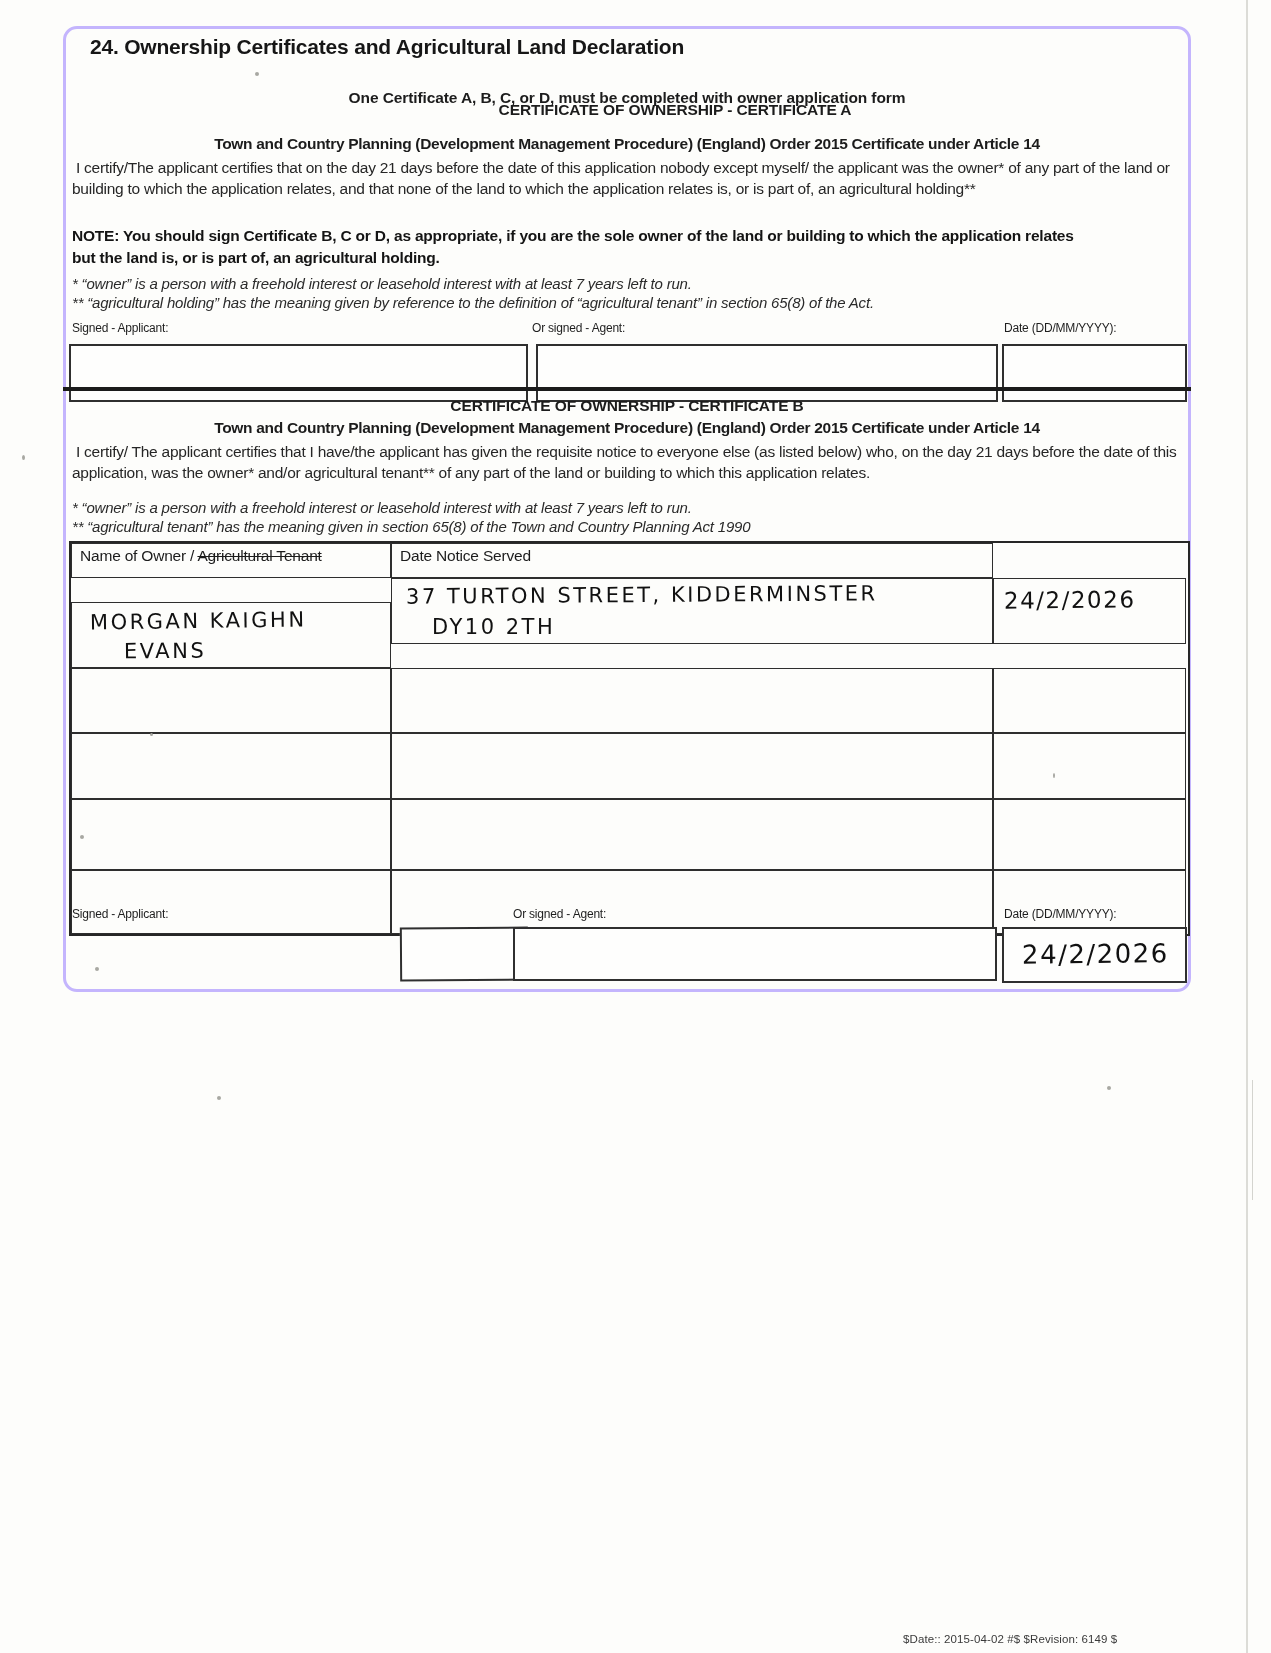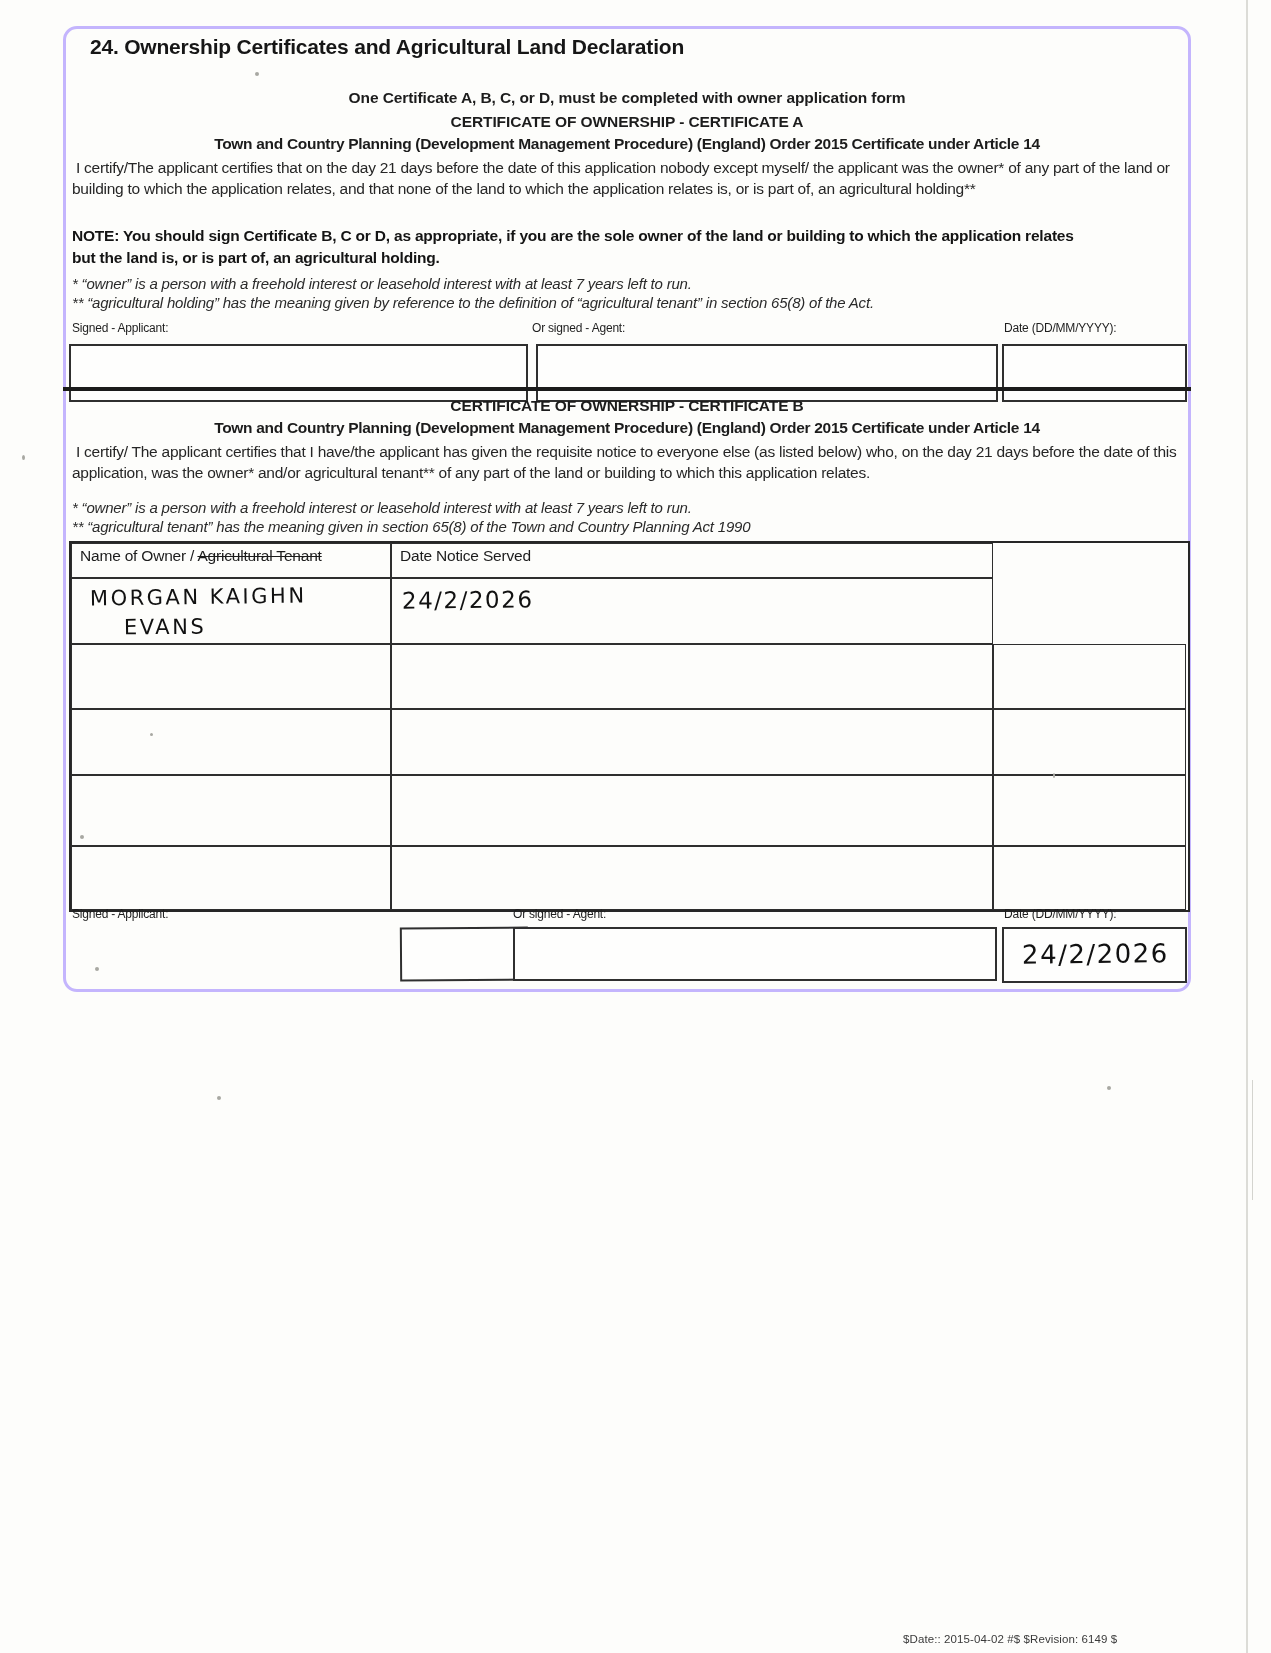--- a/index.html
+++ b/index.html
@@ -69,21 +69,21 @@
 <body>
 
 <div class="page">
 
   <div class="form-box">
 
     <div class="abs title">24.  Ownership Certificates and Agricultural Land Declaration</div>
 
     <div class="abs center-line cert-head" style="top:60px;font-size:15.5px;">One Certificate A, B, C, or D, must be completed with owner application form</div>
 
-    <div class="abs center-line cert-head" style="top:84px;">CERTIFICATE OF OWNERSHIP  - CERTIFICATE A</div>
+    <div class="abs center-line cert-head" style="top:72px;padding-left:48px;">CERTIFICATE OF OWNERSHIP  - CERTIFICATE A</div>
 
     <div class="abs center-line cert-sub" style="top:106px;">Town and Country Planning (Development Management Procedure) (England) Order 2015 Certificate under Article 14</div>
 
     <div class="abs body-text" style="top:128px;">I certify/The applicant certifies that on the day 21 days before the date of this application nobody except myself/ the applicant was the owner* of any part of the land or building to which the application relates, and that none of the land to which the application relates is, or is part of, an agricultural holding**</div>
 
     <div class="abs note-text" style="top:196px;">NOTE: You should sign Certificate B, C or D, as appropriate, if you are the sole owner of the land or building to which the application relates but the land is, or is part of, an agricultural holding.</div>
 
     <div class="abs footnote" style="top:246px;">* “owner” is a person with a freehold interest or leasehold interest with at least 7 years left to run.</div>
     <div class="abs footnote" style="top:265px;">** “agricultural holding” has the meaning given by reference to the definition of “agricultural tenant” in section 65(8) of the Act.</div>
 
@@ -109,23 +109,27 @@
     <div class="owner-table">
 
       <div class="tr">
         <div class="td th" style="height:27px;">
           <span>Name of Owner / </span><span class="strike">Agricultural Tenant</span>
         </div>
         <div class="td th" style="height:27px;">Date Notice Served</div>
       </div>
 
       <div class="tr">
-        <div class="td" style="height:64px;">
+        <div class="td" style="height:64px;margin-top:24px;">
           <div class="hw" style="position:absolute;left:18px;top:6px;transform:rotate(-0.8deg);">MORGAN KAIGHN</div>
           <div class="hw" style="position:absolute;left:52px;top:36px;transform:rotate(-0.5deg);">EVANS</div>
+        </div>
+        <div class="td" style="height:64px;">
+          <div class="hw" style="position:absolute;left:14px;top:4px;transform:rotate(-0.4deg);">37 TURTON STREET, KIDDERMINSTER</div>
+          <div class="hw" style="position:absolute;left:40px;top:36px;">DY10 2TH</div>
         </div>
         <div class="td" style="height:64px;">
           <div class="hw hw-date" style="position:absolute;left:10px;top:8px;">24/2/2026</div>
         </div>
       </div>
 
       <div class="tr">
         <div class="td" style="height:63px;"></div>
         <div class="td" style="height:63px;"></div>
         <div class="td" style="height:63px;"></div>

